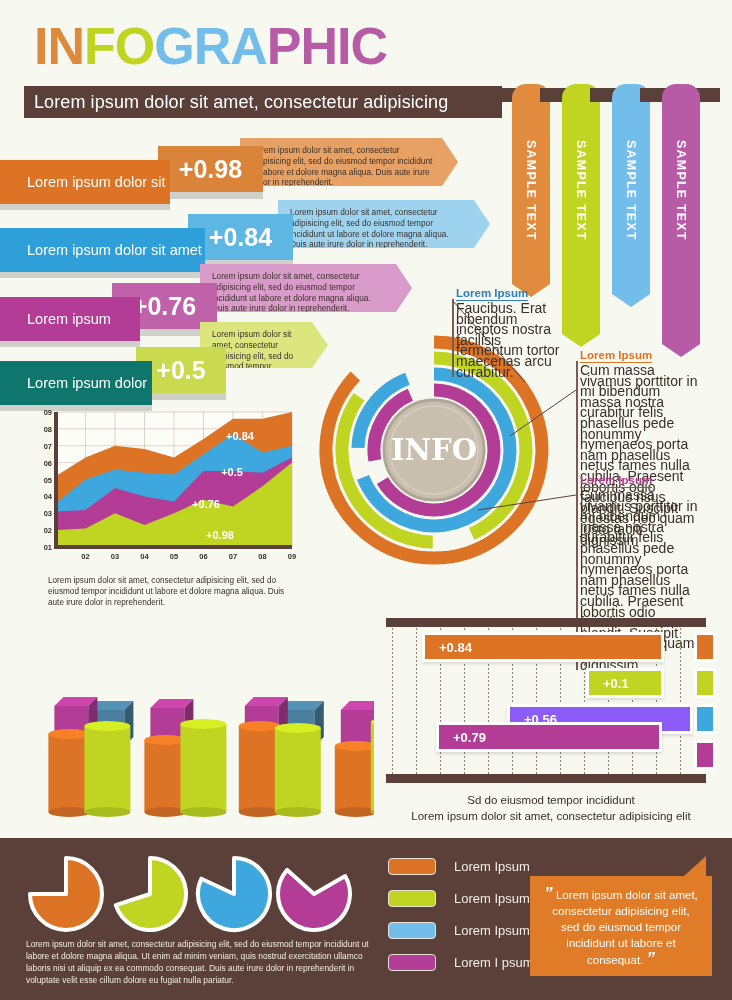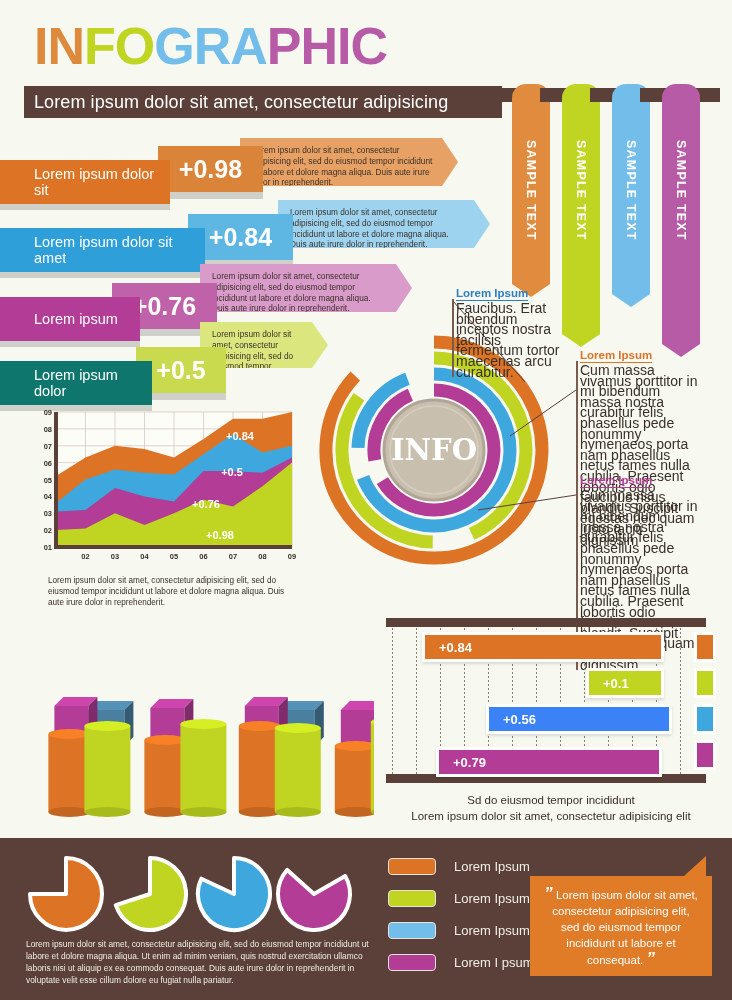--- a/index.html
+++ b/index.html
@@ -24,21 +24,21 @@
     position: absolute; left: 24px; top: 86px;
     width: 478px; height: 32px;
     background: #5a4038;
     display: flex; align-items: center;
   }
   .subtitle-bar .inner {
     margin-left: 10px; color: #fff; font-size: 18px; letter-spacing: .1px;
   }
   .label-bar {
     position: absolute; height: 44px; display: flex; align-items: center;
-    color: #fff; font-size: 14.5px; padding-left: 34px;
+    color: #fff; font-size: 14.5px; padding-left: 27px;
   }
   .label-bar::after {
     content: ""; position: absolute; left: 0; bottom: -6px; width: 100%;
     height: 6px; background: rgba(0,0,0,.16);
   }
   .val-box {
     position: absolute; height: 46px; display: flex; align-items: center;
     justify-content: center; color: #fff;
     font-size: 25px; font-weight: bold;
   }
@@ -361,23 +361,23 @@
         <div class="dots" style="left: 174px; top: 10px;"></div>
         <div class="dots" style="left: 198px; top: 10px;"></div>
         <div class="dots" style="left: 222px; top: 10px;"></div>
         <div class="dots" style="left: 246px; top: 10px;"></div>
         <div class="dots" style="left: 270px; top: 10px;"></div>
         <div class="dots" style="left: 294px; top: 10px;"></div>
         <div class="hb-bar" style="left: 36px; top: 14px; width: 242px; background: rgb(221, 115, 36);">+0.84</div>
         <div class="hb-track" style="top: 14px; background: rgb(221, 115, 36); border: 3px solid rgb(255, 255, 255);"></div>
         <div class="hb-bar" style="left: 200px; top: 50px; width: 78px; background: rgb(191, 213, 33);">+0.1</div>
         <div class="hb-track" style="top: 50px; background: rgb(191, 213, 33); border: 3px solid rgb(255, 255, 255);"></div>
-        <div class="hb-bar" style="left: 100px; top: 86px; width: 186px; background: #3b82f6;">+0.56</div>
+        <div class="hb-bar" style="left: 121px; top: 86px; width: 186px; background: #8b5cf6;">+0.56</div>
         <div class="hb-track" style="top: 86px; background: rgb(62, 167, 221); border: 3px solid rgb(255, 255, 255);"></div>
-        <div class="hb-bar" style="left: 50px; top: 129px; width: 226px; background: rgb(178, 60, 150);">+0.79</div>
+        <div class="hb-bar" style="left: 50px; top: 104px; width: 226px; background: rgb(178, 60, 150);">+0.79</div>
         <div class="hb-track" style="top: 122px; background: rgb(178, 60, 150); border: 3px solid rgb(255, 255, 255);"></div>
       </div>
   </div>
   <div class="hb-caption">
     <div>Sd do eiusmod tempor incididunt</div>
     <div>Lorem ipsum dolor sit amet, consectetur adipisicing elit</div>
   </div>
 
   <div class="bottom-panel"></div>
 

